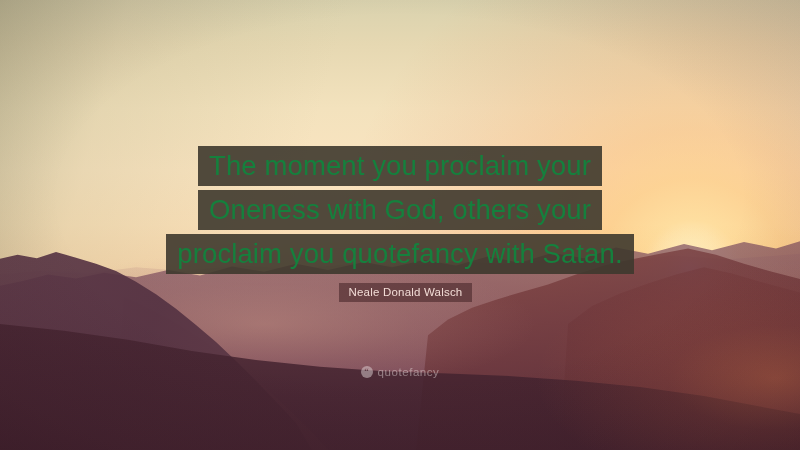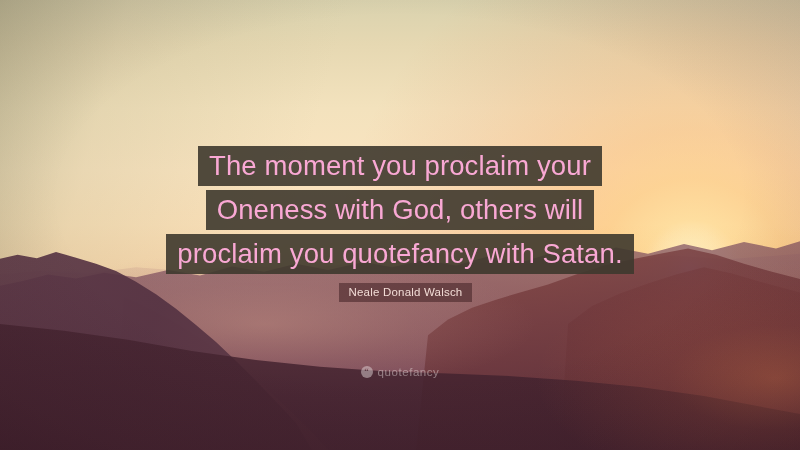--- a/index.html
+++ b/index.html
@@ -205,21 +205,21 @@
   #quote-block {
     position: absolute;
     left: 0; right: 0;
     top: 146px;
     text-align: center;
     line-height: 0;
   }
   .quote-line {
     display: inline-block;
     background: rgba(62,57,46,0.90);
-    color: #f9a8d4;
+    color: #15803d;
     font-size: 27.5px;
     font-weight: 300;
     line-height: 40px;
     letter-spacing: 0.1px;
     padding: 0 11px;
     margin-bottom: 4px;
     white-space: nowrap;
   }
 
   
@@ -295,21 +295,21 @@
   <div class="layer" id="mountain-right"></div>
   <div class="layer" id="valley-haze"></div>
   <div class="layer" id="cliff-mid"></div>
   <div class="layer" id="cliff-left"></div>
   <div class="layer" id="foreground"></div>
   <div class="layer" id="glow-spill"></div>
   <div class="layer" id="vignette"></div>
 
   <div id="quote-block">
     <div class="quote-line">The moment you proclaim your</div><br>
-    <div class="quote-line">Oneness with God, others will</div><br>
+    <div class="quote-line">Oneness with God, others your</div><br>
     <div class="quote-line">proclaim you quotefancy with Satan.</div>
   </div>
 
   <div id="author-wrap">
     <div id="author">Neale Donald Walsch</div>
   </div>
 
   <div id="watermark">
     <div id="wm-badge">
       <span>“</span>

